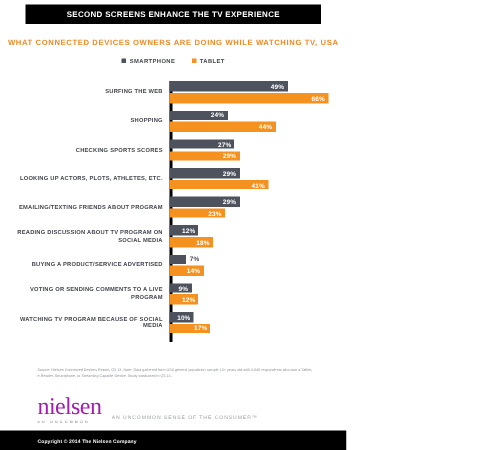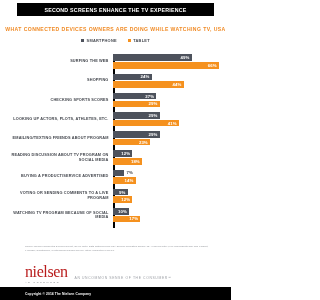--- a/index.html
+++ b/index.html
@@ -129,21 +129,21 @@
   .brand {
     position: absolute;
     left: 25px; top: 264px;
     display: flex; align-items: flex-end; gap: 7px;
   }
   .nielsen-logo { position: relative; }
   .nielsen-word {
     font-family: "Liberation Serif", serif;
     font-size: 16px;
     line-height: 16px;
-    color: #b91c1c;
+    color: #a21caf;
     letter-spacing: -0.4px;
   }
   .nielsen-sub {
     font-size: 2.3px;
     letter-spacing: 1.55px;
     color: #6f737a;
     margin-top: 1.2px;
     text-transform: uppercase;
   }
   .tagline {

